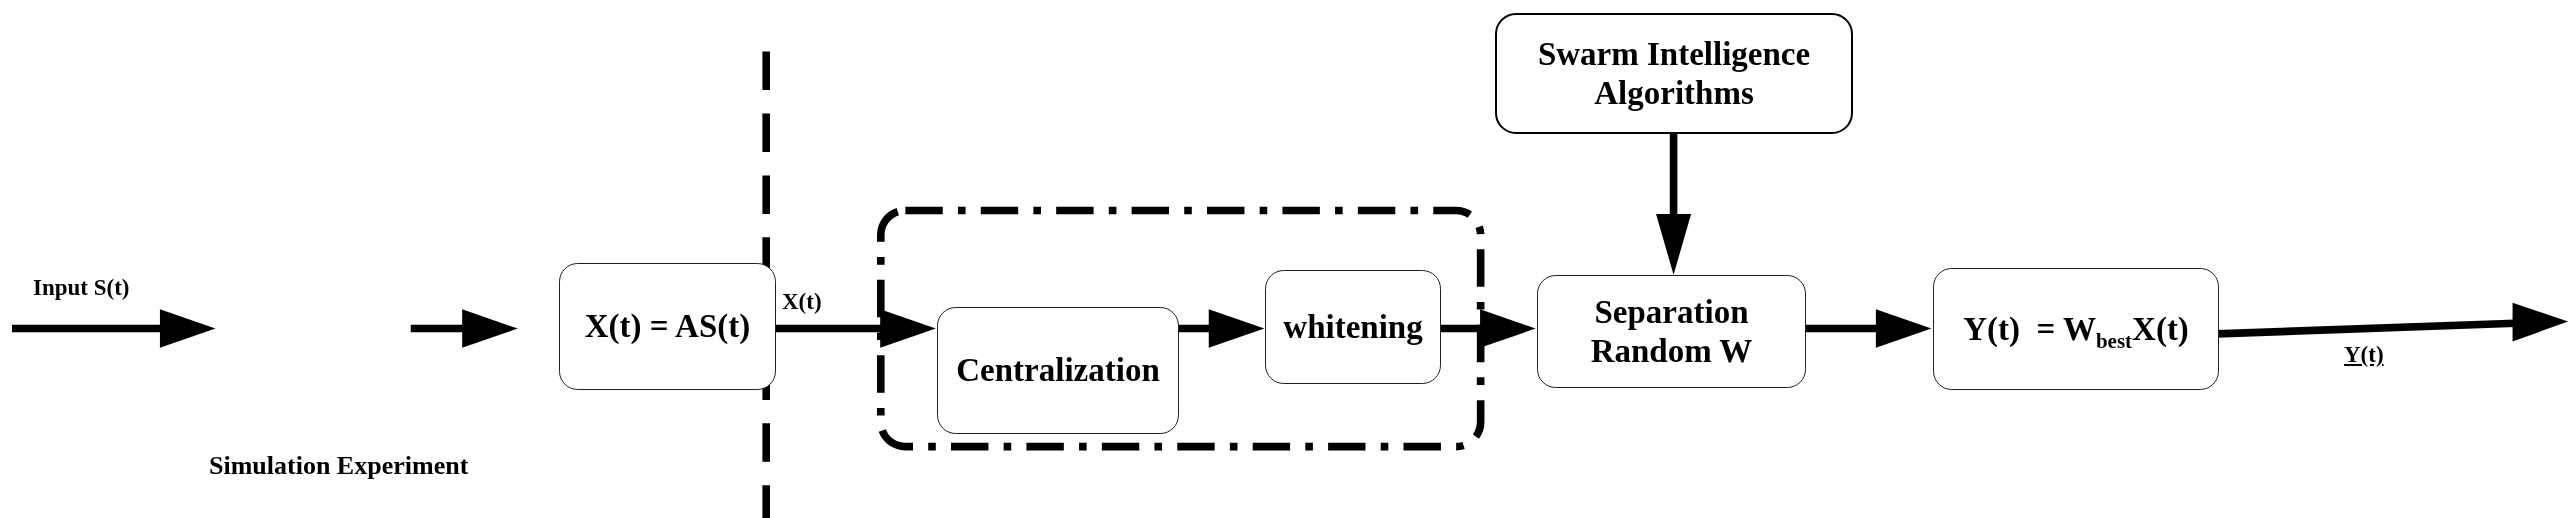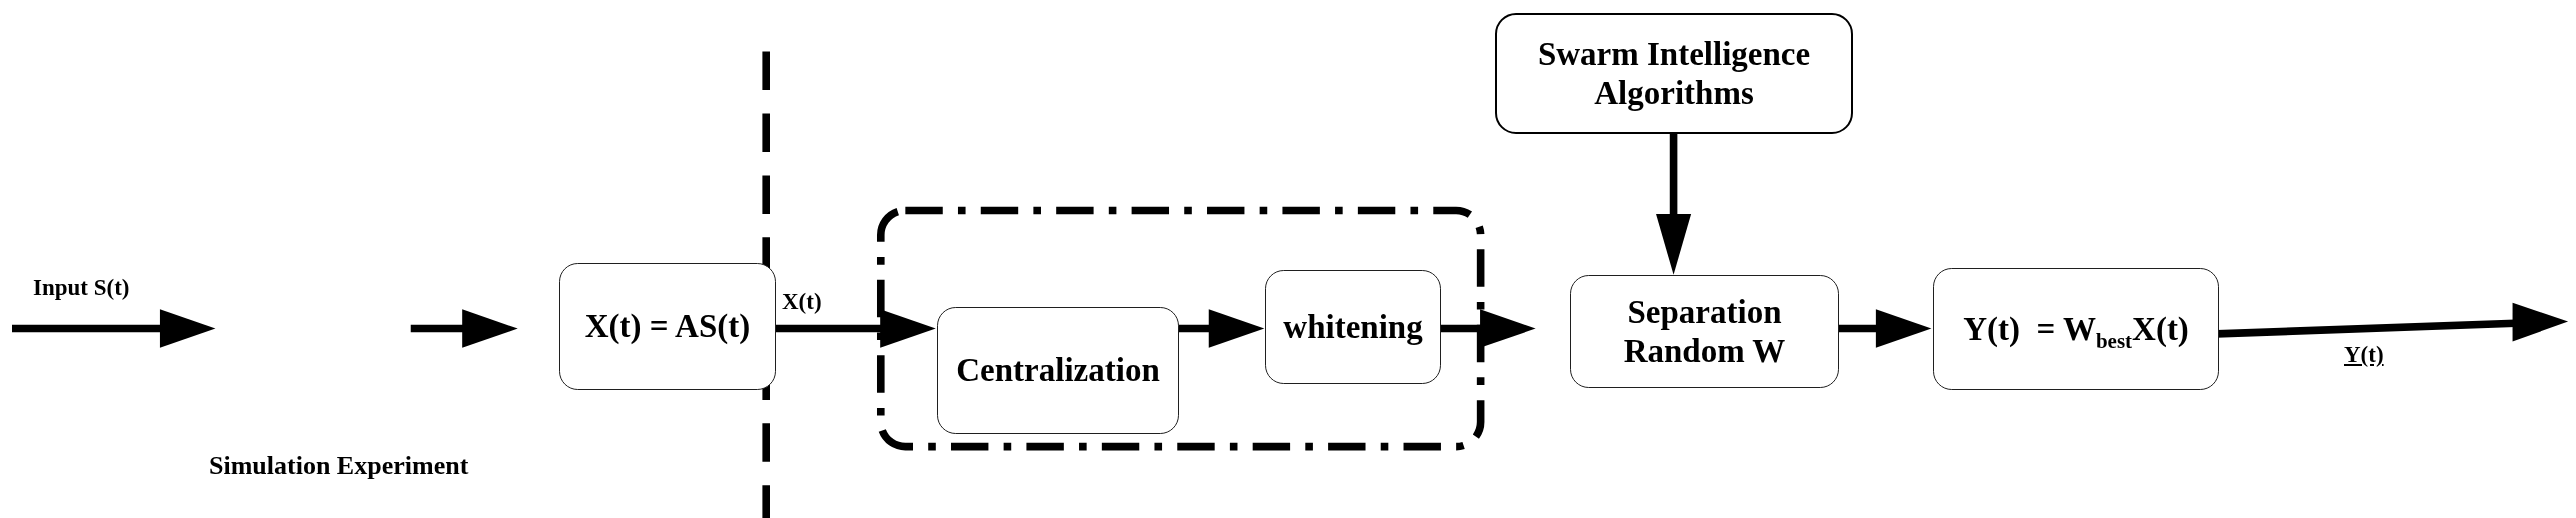--- a/index.html
+++ b/index.html
@@ -120,21 +120,21 @@
 
   <div class="node" style="left:1265px; top:270px; width:174px; height:112px;font-family:Liberation Serif, serif;">
     <span>whitening</span>
   </div>
 
   <div class="node node-swarm" style="left:1495px; top:13px; width:354px; height:117px;">
     <span>Swarm Intelligence</span>
     <span>Algorithms</span>
   </div>
 
-  <div class="node" style="left:1537px; top:275px; width:267px; height:111px;margin-left:33px;">
+  <div class="node" style="left:1537px; top:275px; width:267px; height:111px;">
     <span>Separation</span>
     <span>Random W</span>
   </div>
 
   <div class="node" style="left:1933px; top:268px; width:284px; height:120px;">
     <span><span>Y(t)  = W</span><span class="formula-sub">best</span><span>X(t)</span></span>
   </div>
 
   <div class="float-label" style="left:33px; top:275px;">Input S(t)</div>
 

